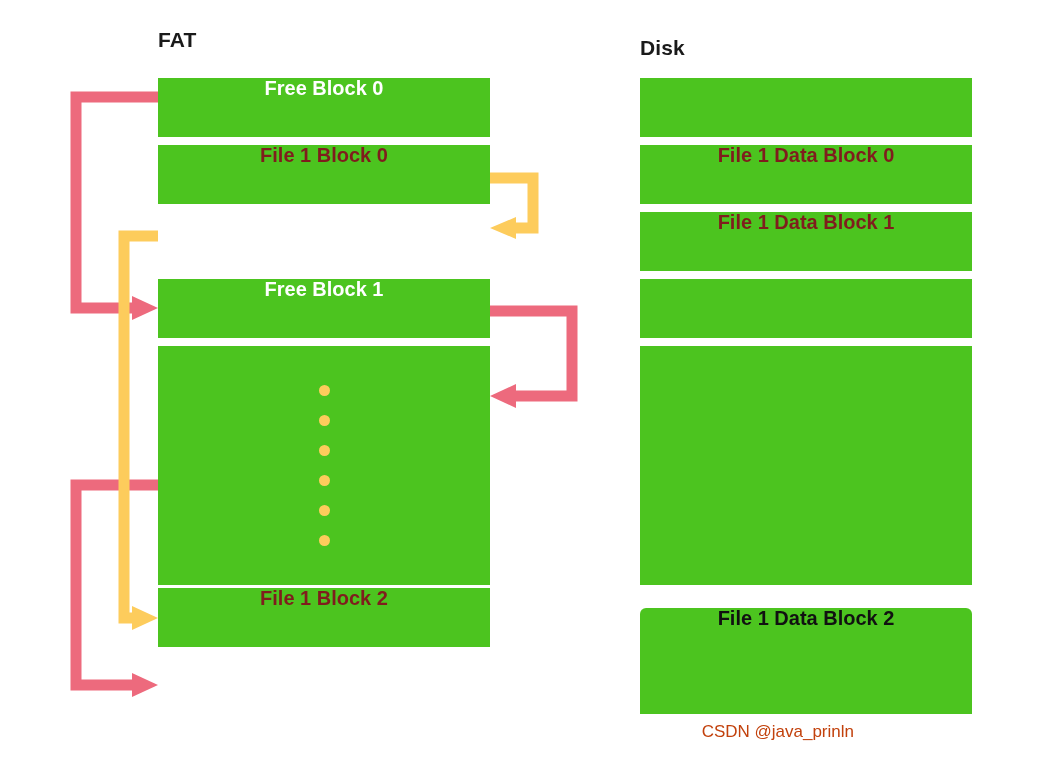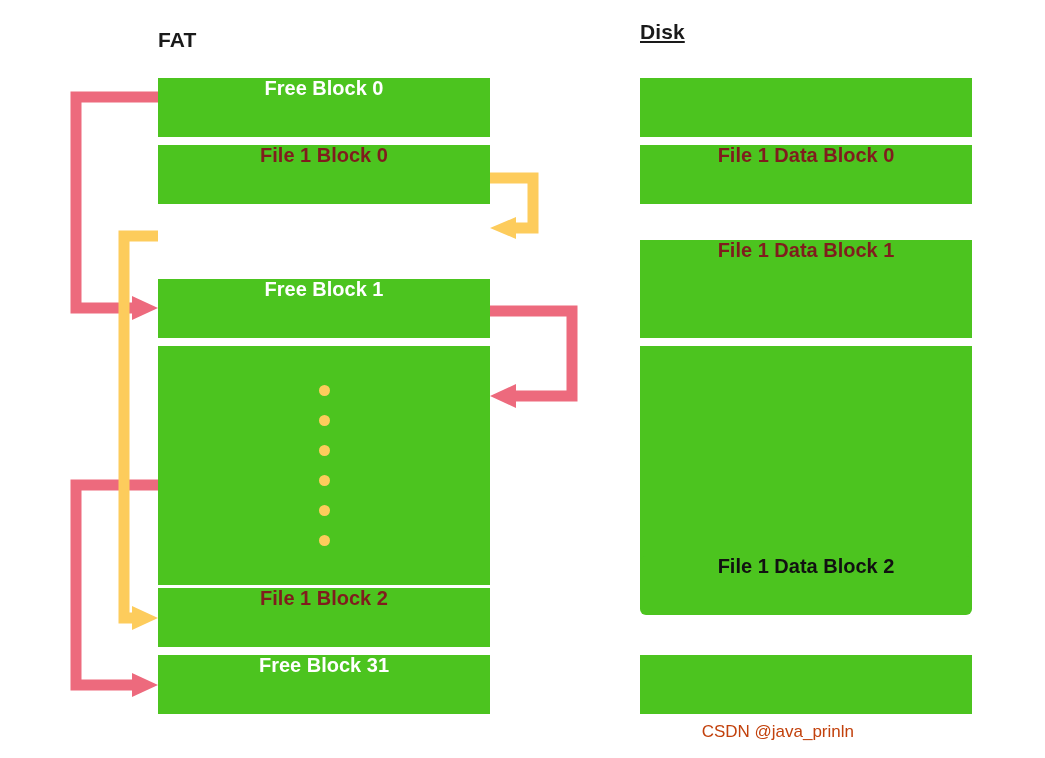--- a/index.html
+++ b/index.html
@@ -13,21 +13,21 @@
 
   .col-header {
     position: absolute;
     font-size: 21px;
     font-weight: bold;
     color: #1a1a1a;
     letter-spacing: .1px;
     white-space: nowrap;
   }
   #fat-header  { left: 158px; top: 28px; }
-  #disk-header { left: 640px; top: 20px; text-decoration: underline; }
+  #disk-header { left: 640px; top: 36px; }
 
   .block {
     position: absolute;
     display: flex;
     align-items: flex-start;
     justify-content: center;
     background: #4CC41F;
     font-size: 20px;
     font-weight: bold;
     line-height: 1;
@@ -93,45 +93,42 @@
         <span class="dot"></span>
         <span class="dot"></span>
         <span class="dot"></span>
       </span>
   </div>
 
   <div class="block t-yellow" style="left:158px; top:588px; width:332px; height:59px;">
     <span>File 1 Block 2</span>
   </div>
 
-  <div class="block t-white" style="left:158px; top:655px; width:332px; height:59px;">
-    <span>Free Block 31</span>
-  </div>
 
   <div class="block t-white" style="left:640px; top:78px;  width:332px; height:59px;">
     <span></span>
   </div>
 
   <div class="block t-yellow" style="left:640px; top:145px; width:332px; height:59px;">
     <span>File 1 Data Block 0</span>
   </div>
 
-  <div class="block t-yellow" style="left:640px; top:212px; width:332px; height:59px;margin-top:28px;">
+  <div class="block t-yellow" style="left:640px; top:212px; width:332px; height:59px;">
     <span>File 1 Data Block 1</span>
   </div>
 
   <div class="block t-white" style="left:640px; top:279px; width:332px; height:59px;">
     <span></span>
   </div>
 
   <div class="block t-white" style="left:640px; top:346px; width:332px; height:239px;">
     <span></span>
   </div>
 
-  <div class="block t-black" style="left:640px; top:556px; width:332px; height:59px;border-radius:6px;">
+  <div class="block t-black" style="left:640px; top:608px; width:332px; height:59px;border-radius:6px;">
     <span>File 1 Data Block 2</span>
   </div>
 
   <div class="block t-white" style="left:640px; top:655px; width:332px; height:59px;">
     <span></span>
   </div>
 
   <svg id="arrow-layer" viewBox="0 0 1045 758">
 
     <g>

